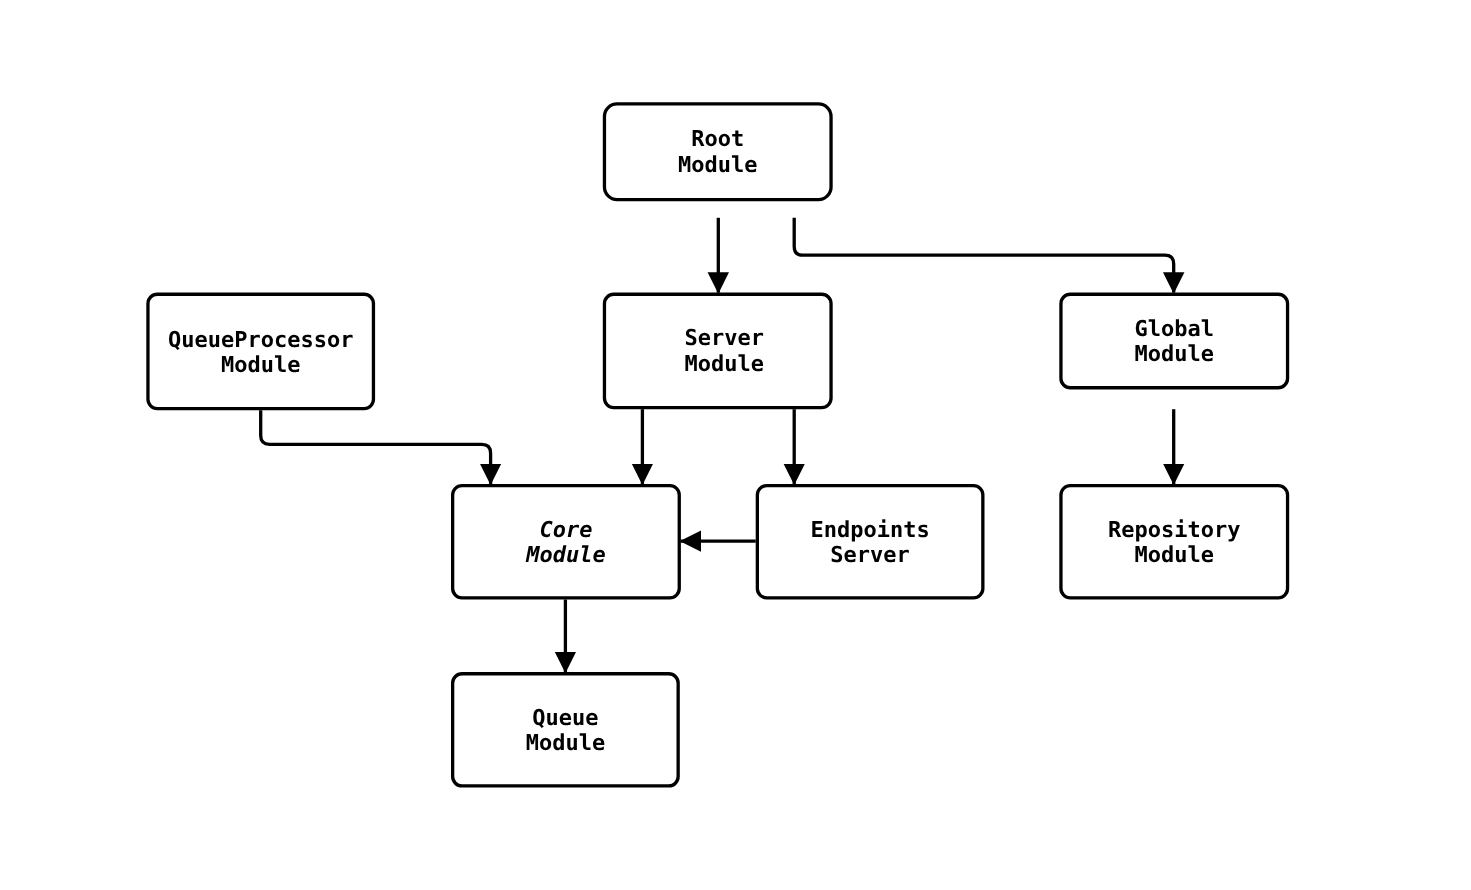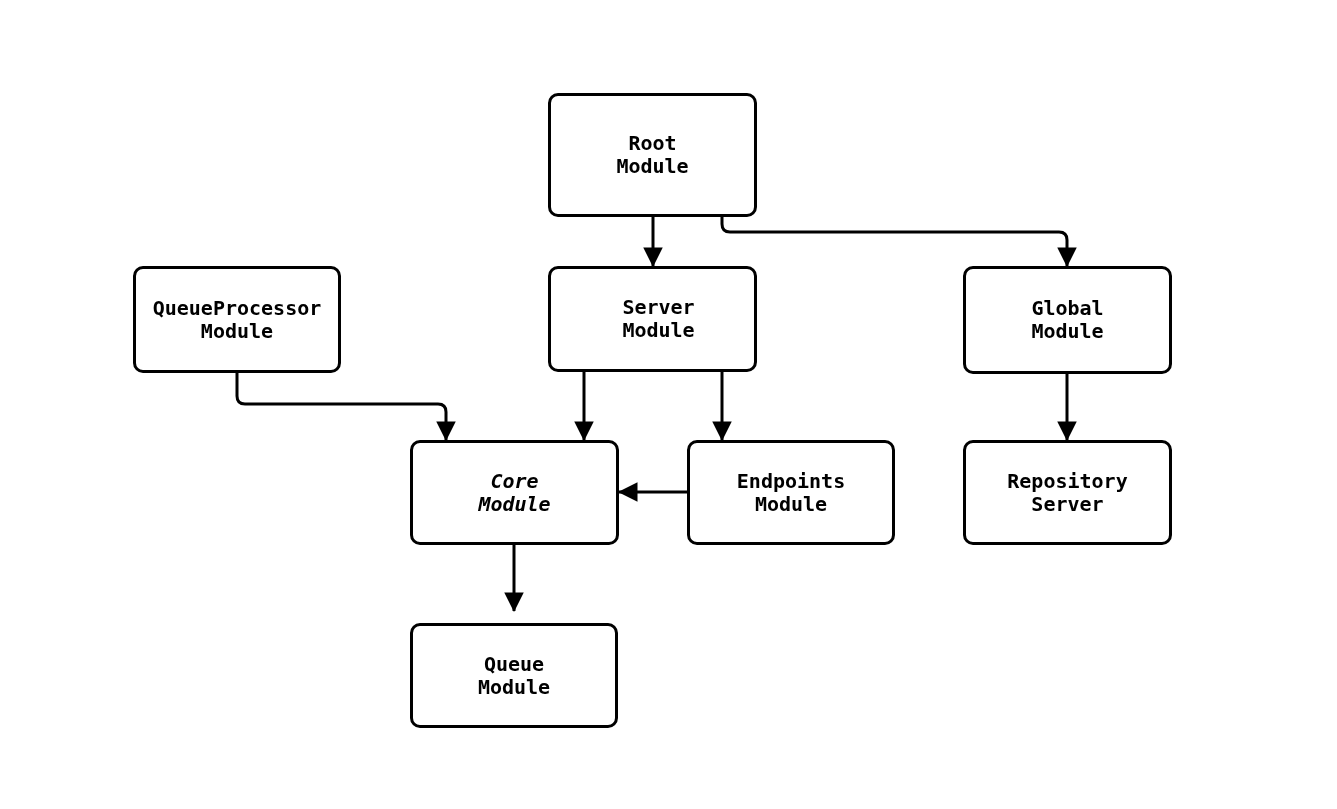--- a/index.html
+++ b/index.html
@@ -66,46 +66,46 @@
   <path d="M 653 198 L 653 266" class="edge" marker-end="url(#arrowhead)"></path>
       <path d="M 722 198 L 722 224 Q 722 232 730 232 L 1059 232 Q 1067 232 1067 240 L 1067 266" class="edge" marker-end="url(#arrowhead)"></path>
       <path d="M 237 373 L 237 396 Q 237 404 245 404 L 438 404 Q 446 404 446 412 L 446 440" class="edge" marker-end="url(#arrowhead)"></path>
       <path d="M 584 372 L 584 440" class="edge" marker-end="url(#arrowhead)"></path>
       <path d="M 722 372 L 722 440" class="edge" marker-end="url(#arrowhead)"></path>
       <path d="M 1067 372 L 1067 440" class="edge" marker-end="url(#arrowhead)"></path>
       <path d="M 687 492 L 619 492" class="edge" marker-end="url(#arrowhead)"></path>
       <path d="M 514 545 L 514 611" class="edge" marker-end="url(#arrowhead)"></path>
     </svg>
   <div class="nodes-layer" id="nodes-layer">
-      <div class="node" style="left: 548px; top: 93px; width: 209px; height: 124px;">
+      <div class="node" style="left: 548px; top: 93px; width: 209px; height: 90px; border-radius: 13px;">
         <span class="node-label">Root
 Module</span>
       </div>
       <div class="node" style="left: 133px; top: 266px; width: 208px; height: 107px; justify-content: center;">
         <span class="node-label">QueueProcessor
 Module</span>
       </div>
       <div class="node" style="left: 548px; top: 266px; width: 209px; height: 106px; padding-left: 12px;">
         <span class="node-label">Server
 Module</span>
       </div>
-      <div class="node" style="left: 963px; top: 266px; width: 209px; height: 108px;">
+      <div class="node" style="left: 963px; top: 266px; width: 209px; height: 88px;">
         <span class="node-label">Global
 Module</span>
       </div>
       <div class="node" style="left: 410px; top: 440px; width: 209px; height: 105px; font-style: italic;">
         <span class="node-label">Core
 Module</span>
       </div>
       <div class="node" style="left: 687px; top: 440px; width: 208px; height: 105px;">
         <span class="node-label">Endpoints
-Module</span>
+Server</span>
       </div>
       <div class="node" style="left: 963px; top: 440px; width: 209px; height: 105px;">
         <span class="node-label">Repository
-Server</span>
+Module</span>
       </div>
-      <div class="node" style="left: 410px; top: 611px; width: 208px; height: 105px; margin-top: 12px;">
+      <div class="node" style="left: 410px; top: 611px; width: 208px; height: 105px;">
         <span class="node-label">Queue
 Module</span>
       </div>
     </div>
 </div>
 
 </body></html>

